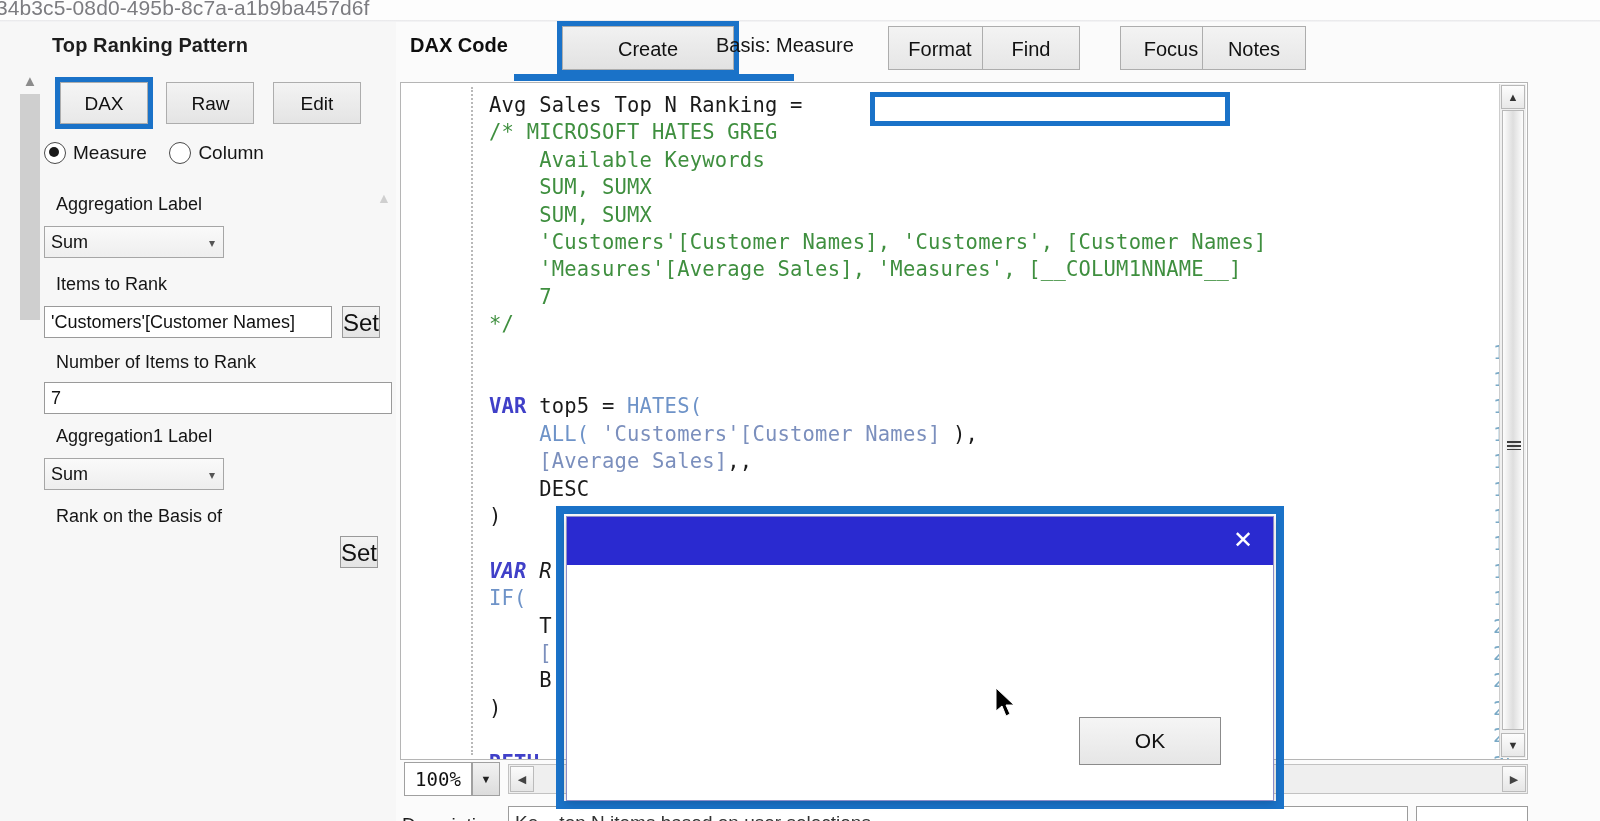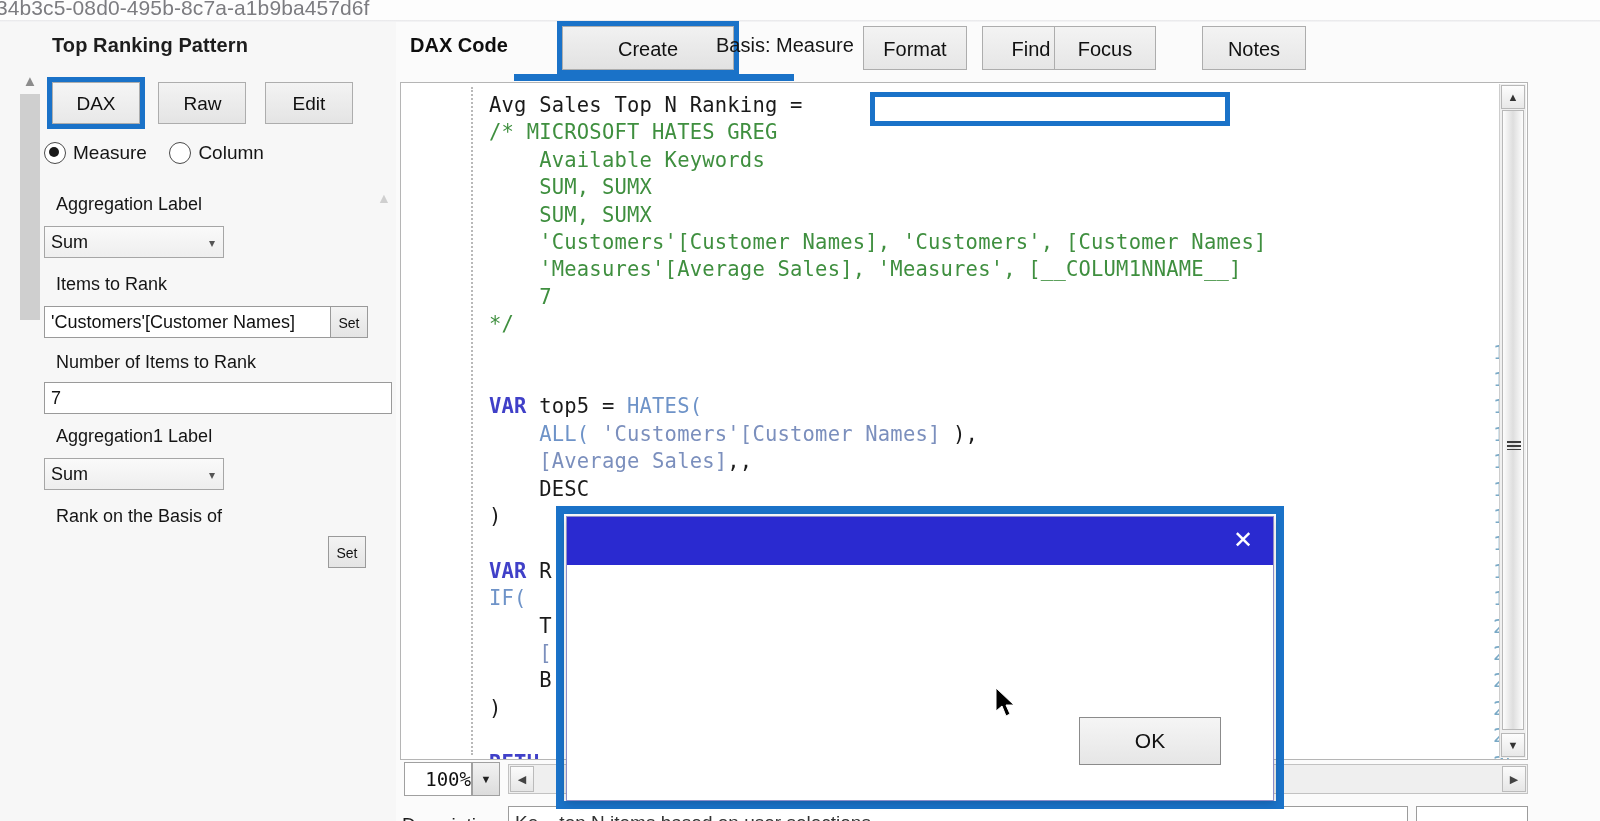--- a/index.html
+++ b/index.html
@@ -68,20 +68,21 @@
     background: linear-gradient(to bottom,#f3f3f3,#e4e4e4);
     border: 1px solid #adadad;
     font-size:19px; color:#101010;
     margin-right: 14px;
     box-sizing: border-box;
   }
   .tbtn.sel-outline {
     outline: 5px solid #1a72c8;
     outline-offset: 0px;
     background: linear-gradient(to bottom,#f5f5f5,#e8e8e8);
+    margin-left: 8px;
   }
 
   .radiorow { position:absolute; left:44px; top:120px; height:26px; }
   .radio { display:inline-flex; align-items:center; margin-right:18px; }
   .rdot {
     width:20px; height:20px; border-radius:50%;
     border:1.6px solid #4a4a4a; background:#fff;
     display:inline-block; position:relative; margin-right:7px;
   }
   .rdot.on::after{
@@ -106,23 +107,23 @@
     background: linear-gradient(to bottom,#fafafa,#eeeeee);
     border:1px solid #a6a6a6; box-sizing:border-box;
     font-size:18px; color:#111; padding:0 6px; line-height:30px;
   }
   .fld-combo .caret {
     position:absolute; right:8px; top:0; line-height:32px;
     font-size:12px; color:#555;
   }
   .setbtn {
     position:absolute; width:38px; height:32px; line-height:32px;
-    text-align:center; font-size:14px; color:#111;
+    text-align:center; font-size:24px; color:#111;
     background: linear-gradient(to bottom,#f3f3f3,#e4e4e4);
-    border:1px solid #9a9a9a; box-sizing:border-box;
+    border:1px solid #9a9a9a; box-sizing:border-box;margin-left:12px;
   }
 
   
   .main {
     position:absolute; left:396px; top:22px; width:1204px; height:799px;
     background:#fbfbfb;
   }
   .toolbar { position:absolute; left:0; top:0; width:1204px; height:52px; }
   .tb-label {
     position:absolute; left:14px; top:12px;
@@ -210,21 +211,21 @@
   .vs-grip {
     position:absolute; left:4px; top:330px; width:14px; height:9px;
     background: repeating-linear-gradient(to bottom,#3d3d3d 0 2px,transparent 2px 4px);
   }
 
   
   .zoombox {
     position:absolute; left:8px; top:740px; width:68px; height:34px;
     background:#fff; border:1px solid #a0a0a0; box-sizing:border-box;
     font-family:"DejaVu Sans Mono", monospace;
-    font-size:19px; color:#111; line-height:32px; text-align:right;
+    font-size:19px; color:#111; line-height:32px; text-align:center;
   }
   .zoomdrop {
     position:absolute; left:76px; top:740px; width:28px; height:34px;
     background: linear-gradient(to bottom,#f2f2f2,#dcdcdc);
     border:1px solid #a0a0a0; box-sizing:border-box;
     text-align:center; line-height:32px; font-size:11px; color:#222;
   }
   .hscroll {
     position:absolute; left:112px; top:742px; width:1020px; height:30px;
     background:#efefef; border:1px solid #c2c2c2; box-sizing:border-box;
@@ -346,23 +347,23 @@
 
   <div class="main">
 
     <div class="toolbar">
       <div class="tb-label">DAX Code</div>
       <div class="createbtn">Create</div>
       <div class="typetext">
         <span>Basis:</span>
         <span>Measure</span>
       </div>
-      <div class="tbbtn" style="left:467px; width:104px;">Format</div>
+      <div class="tbbtn" style="left:492px; width:104px;">Format</div>
       <div class="tbbtn" style="left:586px; width:98px;">Find</div>
-      <div class="tbbtn" style="left:658px; width:102px;">Focus</div>
+      <div class="tbbtn" style="left:724px; width:102px;">Focus</div>
       <div class="tbbtn" style="left:806px; width:104px;">Notes</div>
     </div>
     <div class="tabstrip"></div>
 
     <div class="editor">
       <div class="gutter">
         <div class="dots"></div>
       </div>
       <div id="linenos">
           <div class="lineno" style="top: 10px;">1</div>
@@ -402,21 +403,21 @@
           <div class="codeline" style="top: 201.8px;"><span class="cm">    7</span></div>
           <div class="codeline" style="top: 229.2px;"><span class="cm">*/</span></div>
           <div class="codeline" style="top: 256.6px;"></div>
           <div class="codeline" style="top: 284px;"></div>
           <div class="codeline" style="top: 311.4px;"><span class="kw">VAR</span><span class="pl"> top5 = </span><span class="fn">HATES(</span></div>
           <div class="codeline" style="top: 338.8px;"><span class="pl">    </span><span class="fn">ALL(</span><span class="pl"> </span><span class="id">'Customers'[Customer Names]</span><span class="pl"> ),</span></div>
           <div class="codeline" style="top: 366.2px;"><span class="pl">    </span><span class="id">[Average Sales]</span><span class="pl">,,</span></div>
           <div class="codeline" style="top: 393.6px;"><span class="pl">    DESC</span></div>
           <div class="codeline" style="top: 421px;"><span class="pl">)</span></div>
           <div class="codeline" style="top: 448.4px;"></div>
-          <div class="codeline" style="top: 475.8px;"><span class="kw">VAR</span><span class="pl"> R</span></div>
+          <div class="codeline" style="top: 475.8px; font-style: italic;"><span class="kw">VAR</span><span class="pl"> R</span></div>
           <div class="codeline" style="top: 503.2px;"><span class="fn">IF(</span></div>
           <div class="codeline" style="top: 530.6px;"><span class="pl">    T</span></div>
           <div class="codeline" style="top: 558px;"><span class="id">    [</span></div>
           <div class="codeline" style="top: 585.4px;"><span class="pl">    B</span></div>
           <div class="codeline" style="top: 612.8px;"><span class="pl">)</span></div>
           <div class="codeline" style="top: 640.2px;"></div>
           <div class="codeline" style="top: 667.6px;"><span class="kw">RETU</span></div>
         </div>
 
       <div class="vscroll">

